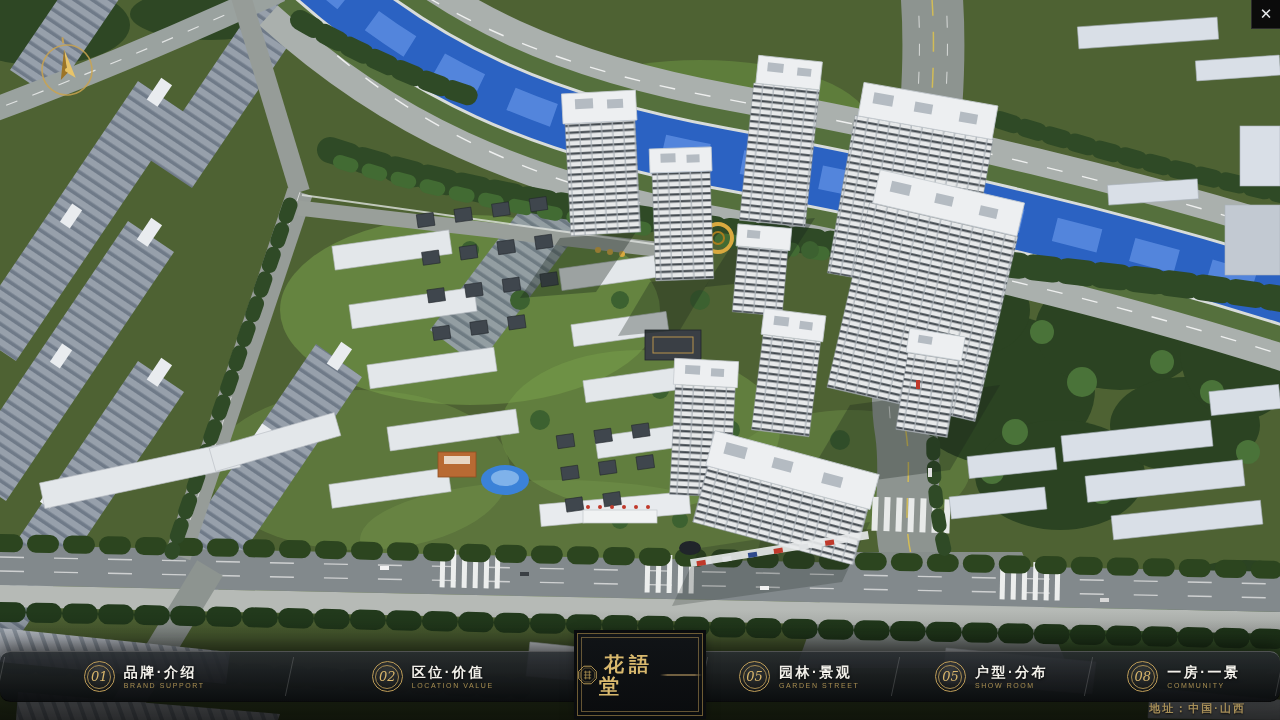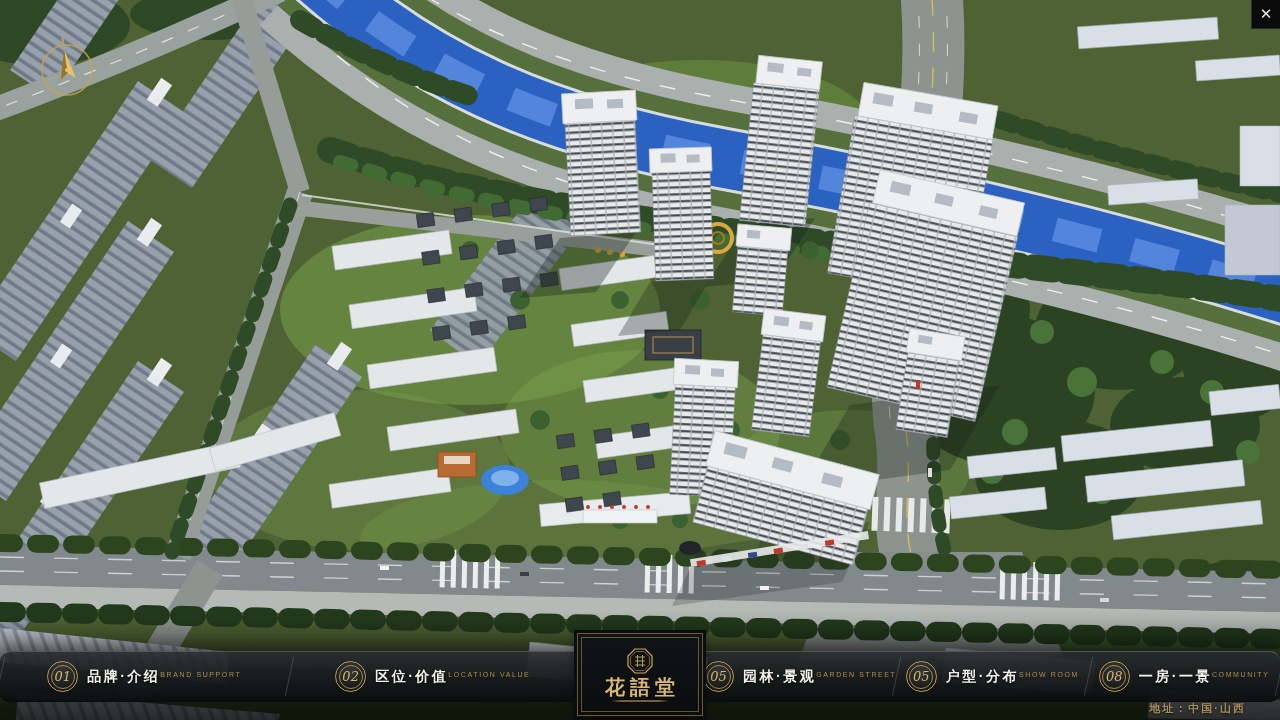--- a/index.html
+++ b/index.html
@@ -28,30 +28,30 @@
   .nav-item{flex:1;display:flex;align-items:center;justify-content:center;gap:9px;position:relative;cursor:pointer;}
   .nav-item::before{content:'';position:absolute;left:0;top:5px;bottom:5px;width:1px;
     background:rgba(255,255,255,.16);transform:skewX(-12deg);}
   .nav-group.right .nav-item:last-child::after{content:'';position:absolute;right:0;top:5px;bottom:5px;width:1px;
     background:rgba(255,255,255,.14);transform:skewX(-12deg);}
   .badge{width:29px;height:29px;border:1px solid #bd9c58;border-radius:50%;flex:0 0 auto;
     display:flex;align-items:center;justify-content:center;position:relative;
     background:radial-gradient(circle at 50% 38%,rgba(255,255,255,.10),rgba(0,0,0,.30));}
   .badge::before{content:'';position:absolute;inset:2.5px;border:1px solid rgba(189,156,88,.85);border-radius:50%;}
   .badge span{font:italic 13px "DejaVu Serif",serif;color:#d9b66b;}
-  .labels{display:flex;flex-direction:row;align-items:flex-start;}
+  .labels{display:flex;flex-direction:column;align-items:flex-start;}
   .labels .zh{font-weight:bold;font-size:14px;color:#f2f0ea;letter-spacing:2.5px;line-height:15px;
     text-shadow:0 1px 3px rgba(0,0,0,.9);white-space:nowrap;}
   .labels .en{font-size:7px;color:#a98f52;letter-spacing:1.6px;margin-top:2px;text-transform:uppercase;white-space:nowrap;}
 
   
   .logo{position:absolute;left:577px;top:633px;width:126px;height:83px;box-sizing:border-box;
     background:linear-gradient(180deg,#111417,#0a0c0e);border:1px solid #6e5c34;
     box-shadow:0 0 0 3px #0a0c0e,0 4px 12px rgba(0,0,0,.6);
-    display:flex;flex-direction:column;align-items:center;justify-content:center;gap:2px;cursor:pointer;}
+    display:flex;flex-direction:row;align-items:center;justify-content:center;gap:2px;cursor:pointer;}
   .logo::before{content:'';position:absolute;inset:3px;border:1px solid rgba(189,156,88,.5);pointer-events:none;}
   .logo-title{font-family:"DejaVu Serif",serif;font-weight:bold;font-size:20px;color:#d9b96e;
     letter-spacing:5px;text-indent:5px;line-height:22px;}
   .logo-line{width:58px;height:2px;background:linear-gradient(90deg,transparent,#8a744c 18%,#8a744c 82%,transparent);opacity:.8;}
 
   
   .address{position:absolute;right:34px;top:701px;font-weight:bold;font-size:11px;color:#a68e58;letter-spacing:2px;
     text-shadow:0 1px 2px rgba(0,0,0,.8);margin-left:41px;}
 </style>
 </head>

